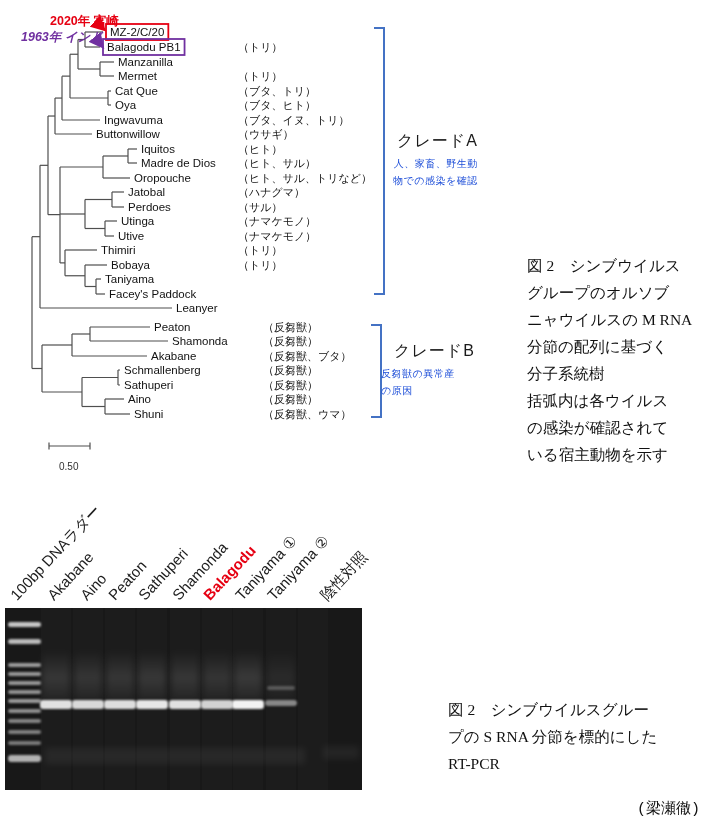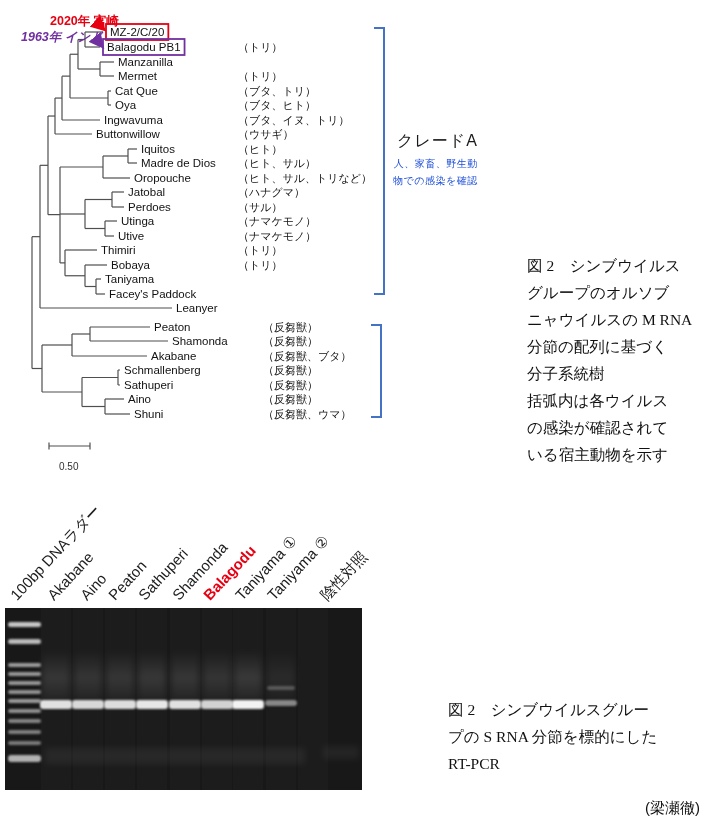--- a/index.html
+++ b/index.html
@@ -13,21 +13,21 @@
          font-family:"Liberation Sans","DejaVu Sans",sans-serif; }
 
   .bracket { position:absolute; width:11px; border:2px solid #4472c4; border-left:none; }
 
   .clade-block { position:absolute; color:#1a1a1a; }
   .clade-title { font-size:16px; letter-spacing:1px; margin-bottom:3px; padding-left:13px; }
   .clade-desc  { font-size:10px; line-height:17px; white-space:pre-line; letter-spacing:0.5px; color:#1d4ed8; }
 
   .caption { position:absolute; font-family:"Liberation Serif","DejaVu Serif",serif;
              font-size:15.5px; line-height:27px; color:#111; white-space:pre-line; }
-  .credit  { position:absolute; font-family:Liberation Sans, sans-serif;
+  .credit  { position:absolute; font-family:Liberation Mono, monospace;
              font-size:15px; color:#111; text-align:right; width:160px; }
 
   .gel { position:absolute; left:5px; top:608px; width:357px; height:182px;
          background:#181818; overflow:hidden; }
   .gel .band  { position:absolute; background:#f2f2f2; border-radius:3px; filter:blur(1.2px); }
   .gel .smear { position:absolute; filter:blur(3px); }
   .gel .col   { position:absolute; top:0; height:100%; background:#fff; opacity:0.02; }
 
   .lane-label { position:absolute; top:586px; height:18px; line-height:18px;
                 font-size:15px; color:#1c1c1c; white-space:nowrap;
@@ -185,20 +185,25 @@
   <div class="ann" id="ann-india" style="left: 21px; top: 29px; color: rgb(112, 48, 160); font-style: italic;">1963年 インド</div>
 
   <div class="bracket" style="left: 374px; top: 27px; height: 268px; border-color: rgb(68, 114, 196);"></div>
   <div class="bracket" style="left: 371px; top: 324px; height: 94px; border-color: rgb(68, 114, 196);"></div>
 
   <div class="clade-block" style="left:384px; top:131px;text-align:right;">
     <div class="clade-title">クレードA</div>
     <div class="clade-desc">人、家畜、野生動
 物での感染を確認</div>
   </div>
+  <div class="clade-block" style="left:381px; top:341px;">
+    <div class="clade-title">クレードB</div>
+    <div class="clade-desc">反芻獣の異常産
+の原因</div>
+  </div>
 
   <div class="caption" style="left:527px; top:252px; width:178px;">図 2　シンブウイルス
 グループのオルソブ
 ニャウイルスの M RNA
 分節の配列に基づく
 分子系統樹
 括弧内は各ウイルス
 の感染が確認されて
 いる宿主動物を示す</div>
 

